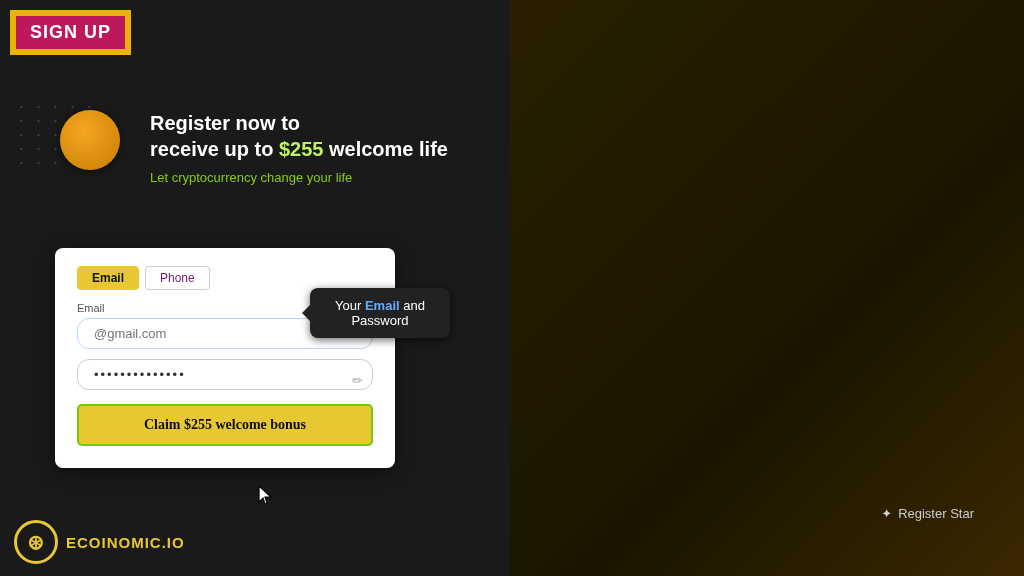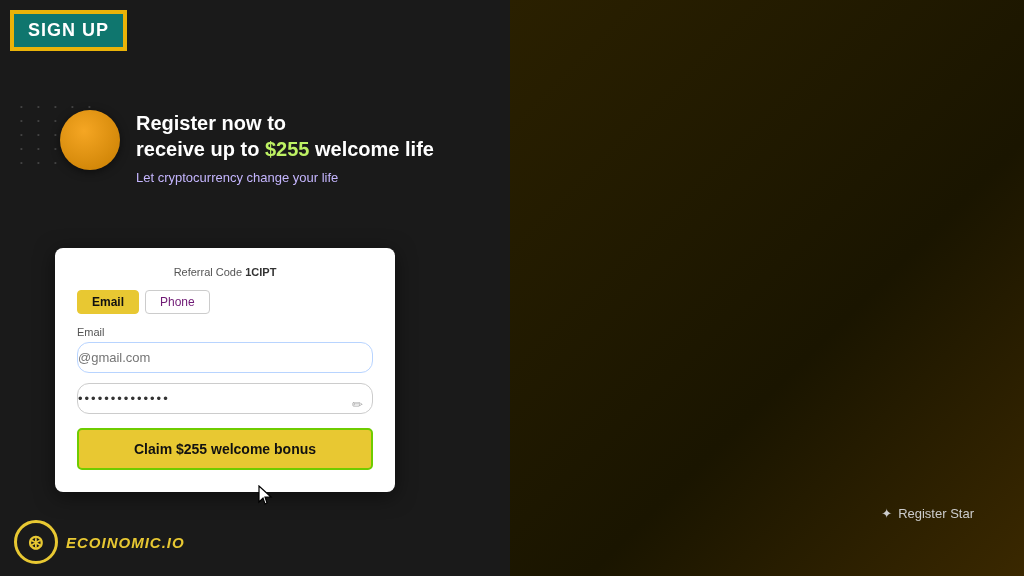--- a/index.html
+++ b/index.html
@@ -10,22 +10,22 @@
       font-family: Arial, sans-serif;
       overflow: hidden;
       position: relative;
     }
 
     
     .signup-badge {
       position: absolute;
       top: 10px;
       left: 10px;
-      background: #0f766e;
-      border: 4px solid #eab308;
+      background: #be185d;
+      border: 6px solid #eab308;
       color: #fff;
       font-weight: 900;
       font-size: 18px;
       padding: 6px 14px;
       letter-spacing: 1px;
       z-index: 10;
     }
 
     
     .left-panel {
@@ -92,21 +92,21 @@
     .hero-title {
       color: #fff;
       font-size: 20px;
       font-weight: 800;
       line-height: 1.3;
     }
     .hero-title .highlight {
       color: #bef264;
     }
     .hero-subtitle {
-      color: #c4b5fd;
+      color: #84cc16;
       font-size: 13px;
       margin-top: 8px;
     }
 
     
     .dots-grid {
       position: absolute;
       top: 100px;
       left: 20px;
       color: #444;
@@ -158,21 +158,21 @@
     }
     .form-label {
       font-size: 11px;
       color: #555;
       margin-bottom: 4px;
     }
     .form-input {
       width: 100%;
       border: 1.5px solid #ccc;
       border-radius: 12px;
-      padding: 7px 0;
+      padding: 7px 16px;
       font-size: 13px;
       color: #333;
       margin-bottom: 10px;
       outline: none;
     }
     .form-input.email-input {
       border-color: #b8d4ff;
     }
     .form-input.password-input {
       border-color: #ccc;
@@ -194,20 +194,21 @@
       width: 100%;
       background: #e8c832;
       border: 2.5px solid #6fcc00;
       border-radius: 5px;
       padding: 11px;
       font-size: 14px;
       font-weight: 700;
       color: #111;
       cursor: pointer;
       margin-top: 4px;
+      font-family: Liberation Serif, serif;
     }
 
     
     .tooltip-bubble {
       position: absolute;
       top: 288px;
       left: 310px;
       background: #222;
       color: #fff;
       font-size: 13px;
@@ -252,21 +253,20 @@
       justify-content: center;
       font-size: 20px;
       color: #e8c832;
       font-weight: 900;
     }
     .logo-text {
       color: #e8c832;
       font-weight: 900;
       font-size: 15px;
       letter-spacing: 1px;
-      font-style: italic;
     }
 
     
     .right-bg {
       position: absolute;
       top: 0; left: 0; right: 0; bottom: 0;
       background: linear-gradient(135deg, #2a2000 0%, #1a1500 60%, #3a2800 100%);
     }
 
     
@@ -303,49 +303,49 @@
 
 <div class="step-label step2-label">STEP 2</div>
 
 <div class="left-panel">
 
   <div class="dots-grid">
     • • • • •<br>• • • • •<br>• • • • •<br>• • • • •<br>• • • • •
   </div>
 
   <div class="left-hero">
-    <div style="display:flex; align-items:flex-start; ">
+    <div style="display:flex; align-items:flex-start; gap:14px;">
       <div class="coin-img"></div>
       <div class="hero-text">
         <div class="hero-title">
           <span>Register now to</span><br>
           <span>receive up to </span><span class="highlight">$255</span><span> welcome life</span>
         </div>
         <div class="hero-subtitle">Let cryptocurrency change your life</div>
       </div>
     </div>
   </div>
 
   <div class="form-card">
-    <div class="referral">
-      Referral Code <span>1CIPT</span>
-    </div>
     <div class="tab-row">
       <button class="tab-btn active">Email</button>
       <button class="tab-btn">Phone</button>
     </div>
     <div class="form-label">Email</div>
     <input class="form-input email-input" type="text" placeholder="@gmail.com" style="">
     <div class="password-wrap">
       <input class="form-input password-input" type="text" value="••••••••••••••" style="">
       <span class="eye-icon">✏</span>
     </div>
     <button class="claim-btn">Claim $255 welcome bonus</button>
   </div>
 
+  <div class="tooltip-bubble">
+    <span>Your </span><span class="highlight">Email</span><span> and Password</span>
+  </div>
 
   <div class="cursor cursor-form">
     <svg width="16" height="22" viewBox="0 0 16 22" fill="none" xmlns="http://www.w3.org/2000/svg">
       <path d="M1 1L1 17L5 13L7 19L9 18L7 12L13 12L1 1Z" fill="white" stroke="black" stroke-width="1.2"></path>
     </svg>
   </div>
 
   <div class="bottom-logo">
     <div class="logo-circle">⊛</div>
     <div class="logo-text">ECOINOMIC.IO</div>

